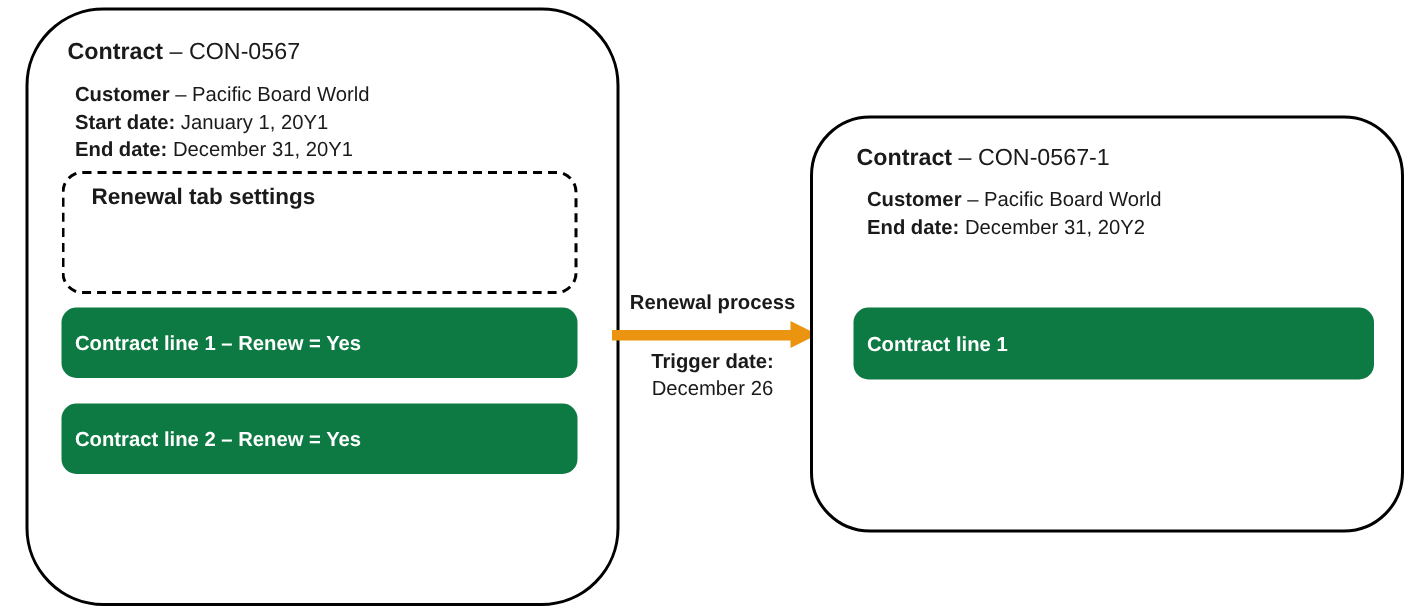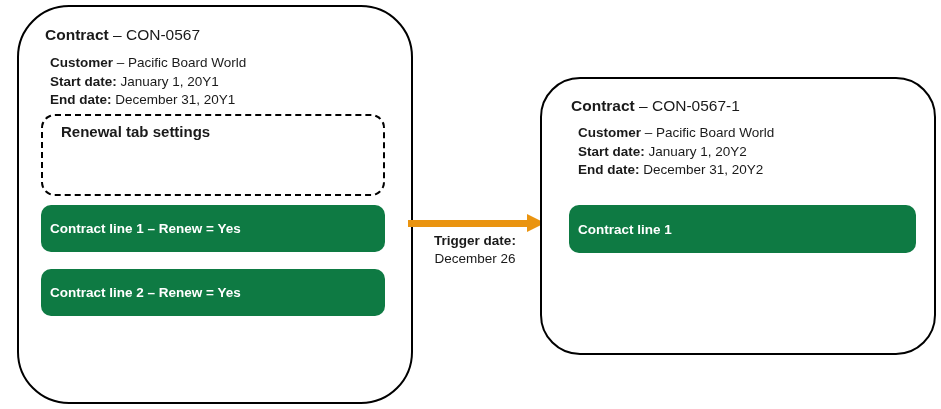--- a/index.html
+++ b/index.html
@@ -91,42 +91,39 @@
     </div>
 
     <div class="settings-box">
       <div class="settings-title">Renewal tab settings</div>
     </div>
 
     <div class="cline l0">Contract line 1 – Renew = Yes</div>
     <div class="cline l1">Contract line 2 – Renew = Yes</div>
   </div>
 
+  <div class="process-label">Renewal process</div>
   <div class="arrow">
     <div class="arrow-shaft"></div>
     <div class="arrow-head"></div>
   </div>
   <div class="trigger-label">Trigger date:</div>
   <div class="trigger-value">December 26</div>
 
   <div class="card result">
     <div class="card-title">
       <span class="b">Contract</span>
       <span>– CON-0567-1</span>
     </div>
     <div class="info-block">
       <div>
         <span class="b">Customer</span>
         <span>– Pacific Board World</span>
       </div>
       <div>
-        <span class="b">Start date:</span>
-        <span>January 1, 20Y2</span>
-      </div>
-      <div>
         <span class="b">End date:</span>
         <span>December 31, 20Y2</span>
       </div>
     </div>
 
     <div class="cline l0">Contract line 1</div>
   </div>
 
 </div>
 

